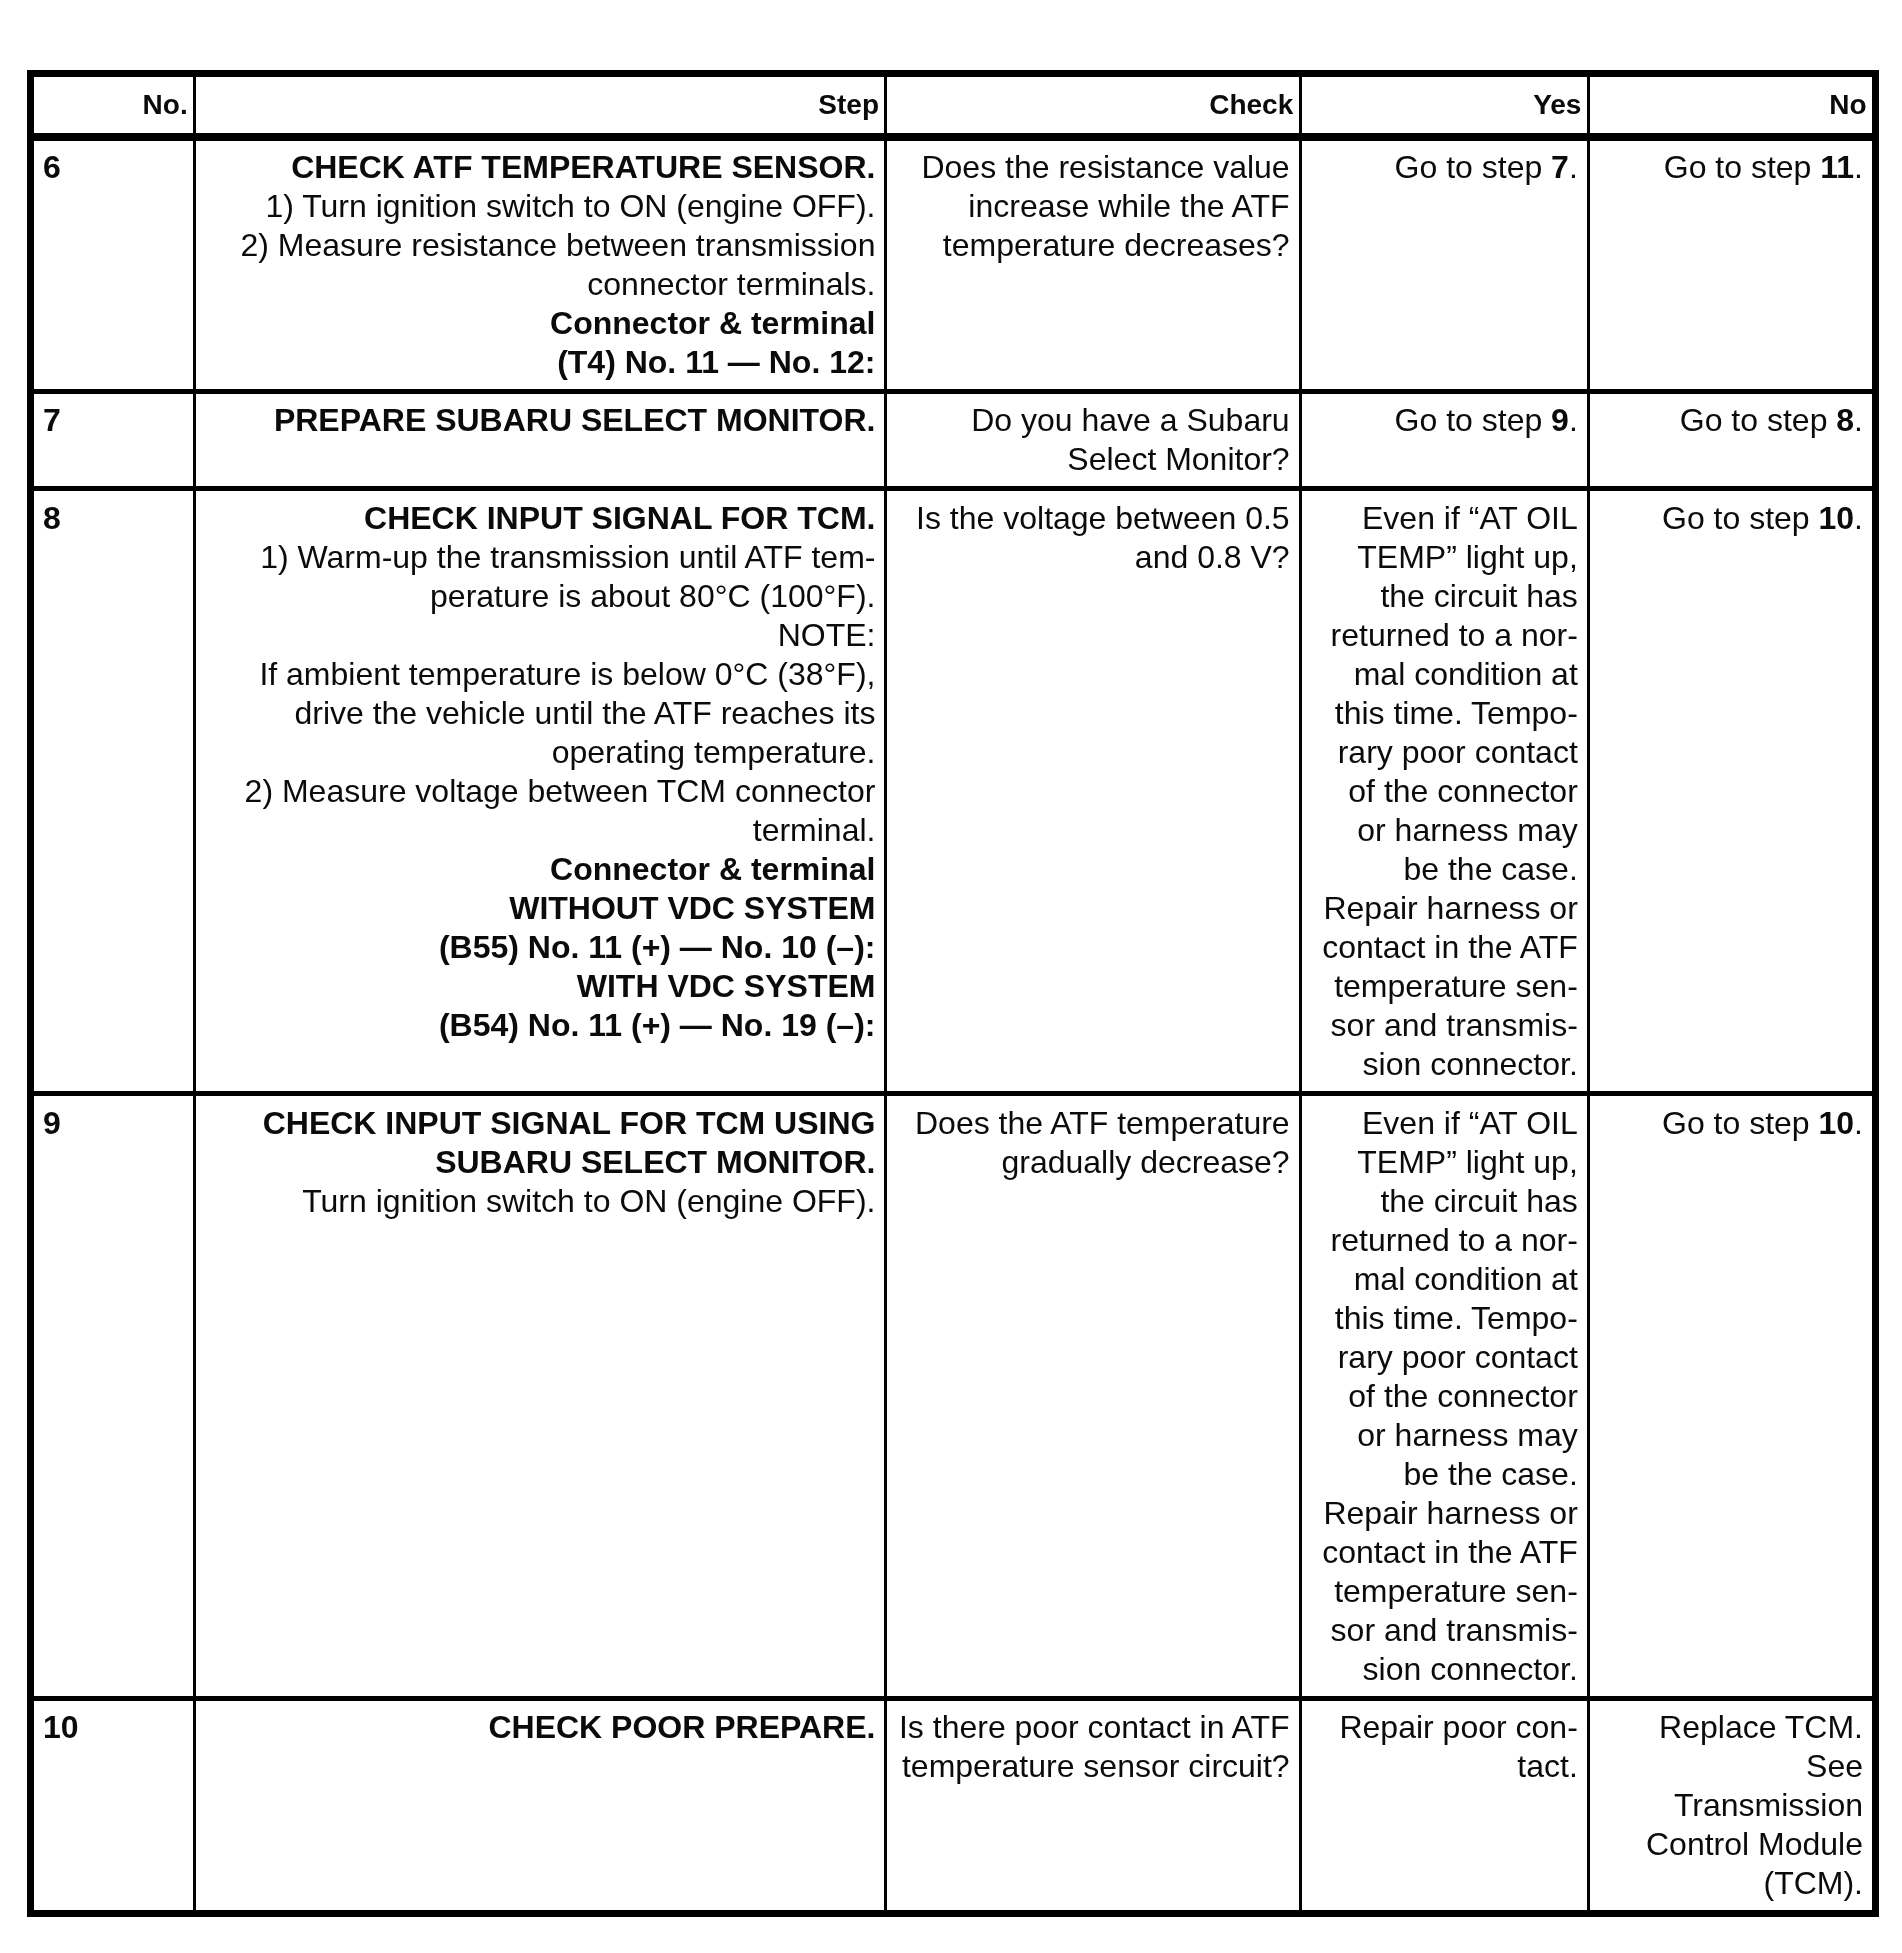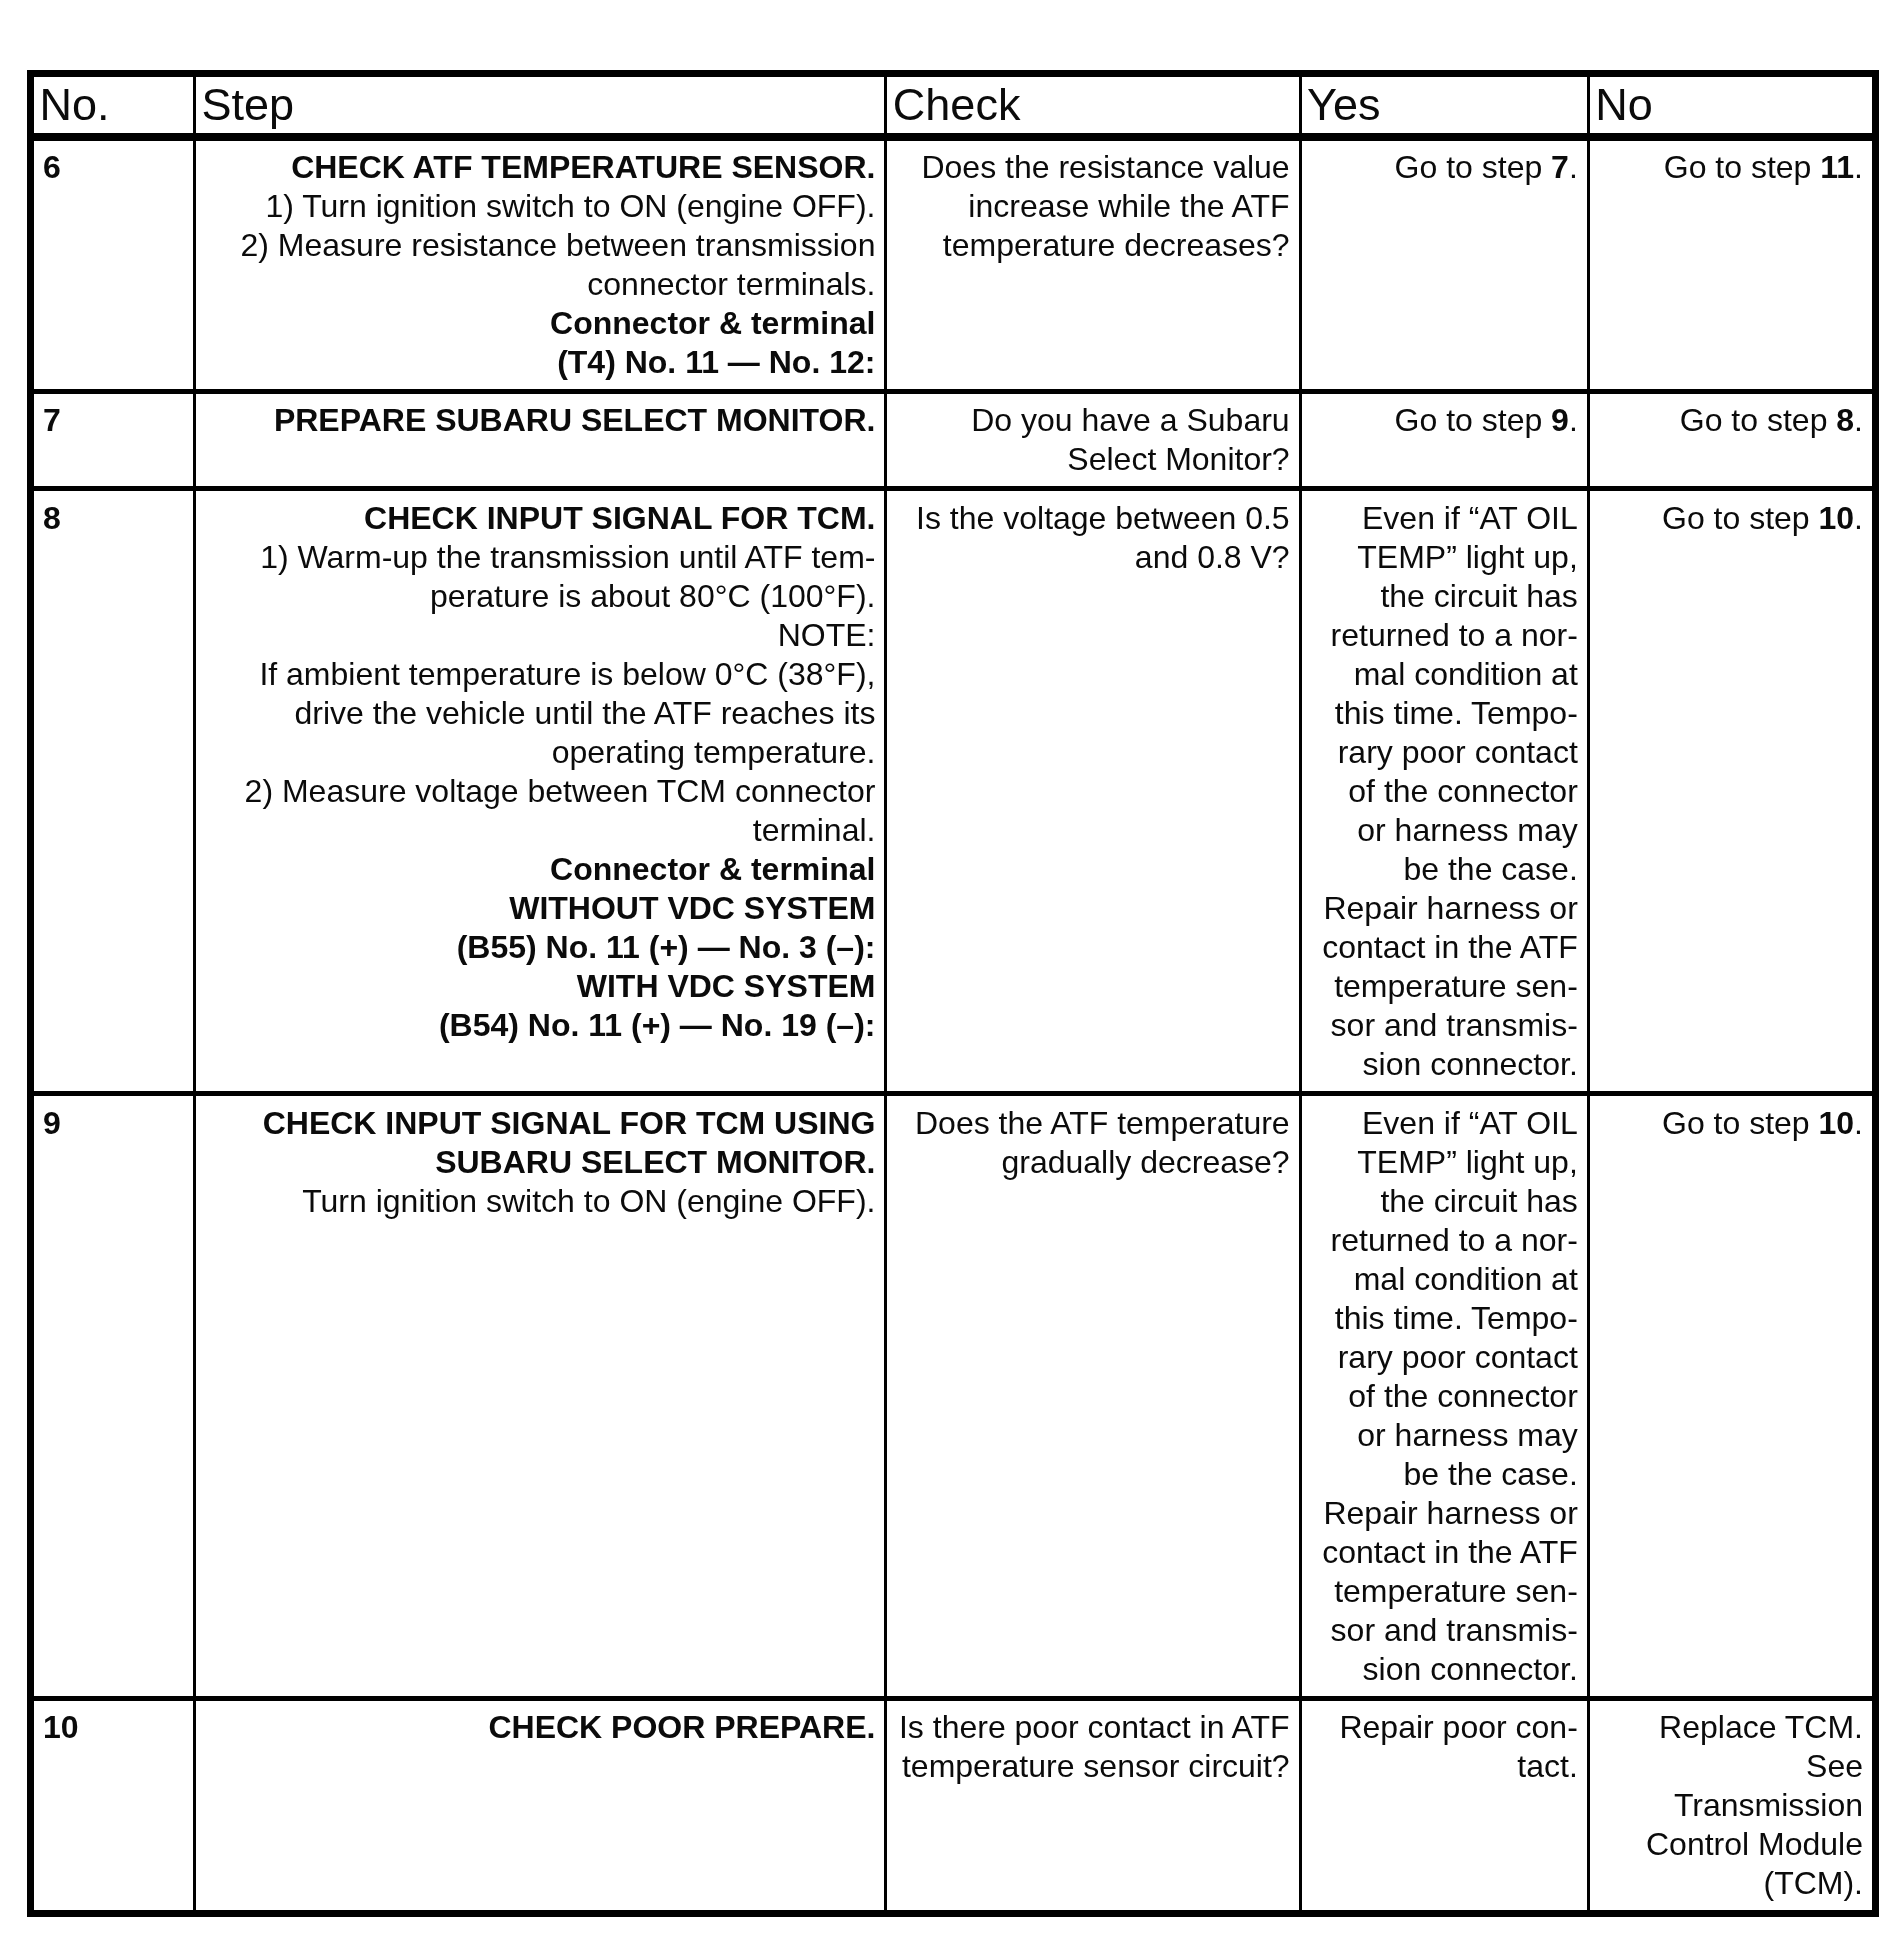--- a/index.html
+++ b/index.html
@@ -18,25 +18,25 @@
   }
   table.diag {
     border-collapse: collapse;
     table-layout: fixed;
     width: 1852px;
     border: 7.2px solid #000;
   }
   table.diag th {
     border: 3.6px solid #000;
     border-bottom: 8px solid #000;
-    font-size: 45px;
-    font-weight: normal;
+    font-size: 28px;
+    font-weight: bold;
     height: 52px;
     padding: 1.8px 5.4px;
-    text-align: left;
+    text-align: right;
     vertical-align: middle;
   }
   table.diag td {
     border: 3.6px solid #000;
     border-bottom: 5.4px solid #000;
     vertical-align: top;
     padding: 7.2px 9px;
     font-size: 32px;
     line-height: 39px;
   }
@@ -135,21 +135,21 @@
             <div class="para"><span>1) Warm-up the transmission until ATF tem-
 perature is about 80°C (100°F).</span></div>
             <div class="para"><span>NOTE:</span></div>
             <div class="para"><span>If ambient temperature is below 0°C (38°F),
 drive the vehicle until the ATF reaches its
 operating temperature.</span></div>
             <div class="para"><span>2) Measure voltage between TCM connector
 terminal.</span></div>
             <div class="para indent-1"><span class="b i">Connector &amp; terminal</span></div>
             <div class="para indent-2"><span class="b i">WITHOUT VDC SYSTEM</span></div>
-            <div class="para indent-3"><span class="b i">(B55) No. 11 (+) — No. 3 (–):</span></div>
+            <div class="para indent-3"><span class="b i">(B55) No. 11 (+) — No. 10 (–):</span></div>
             <div class="para indent-2"><span class="b i">WITH VDC SYSTEM</span></div>
             <div class="para indent-3"><span class="b i">(B54) No. 11 (+) — No. 19 (–):</span></div>
           </td>
           <td class="cell-check">
             <div class="para"><span>Is the voltage between 0.5
 and 0.8 V?</span></div>
           </td>
           <td class="cell-yes">
             <div class="para"><span>Even if “AT OIL
 TEMP” light up,

